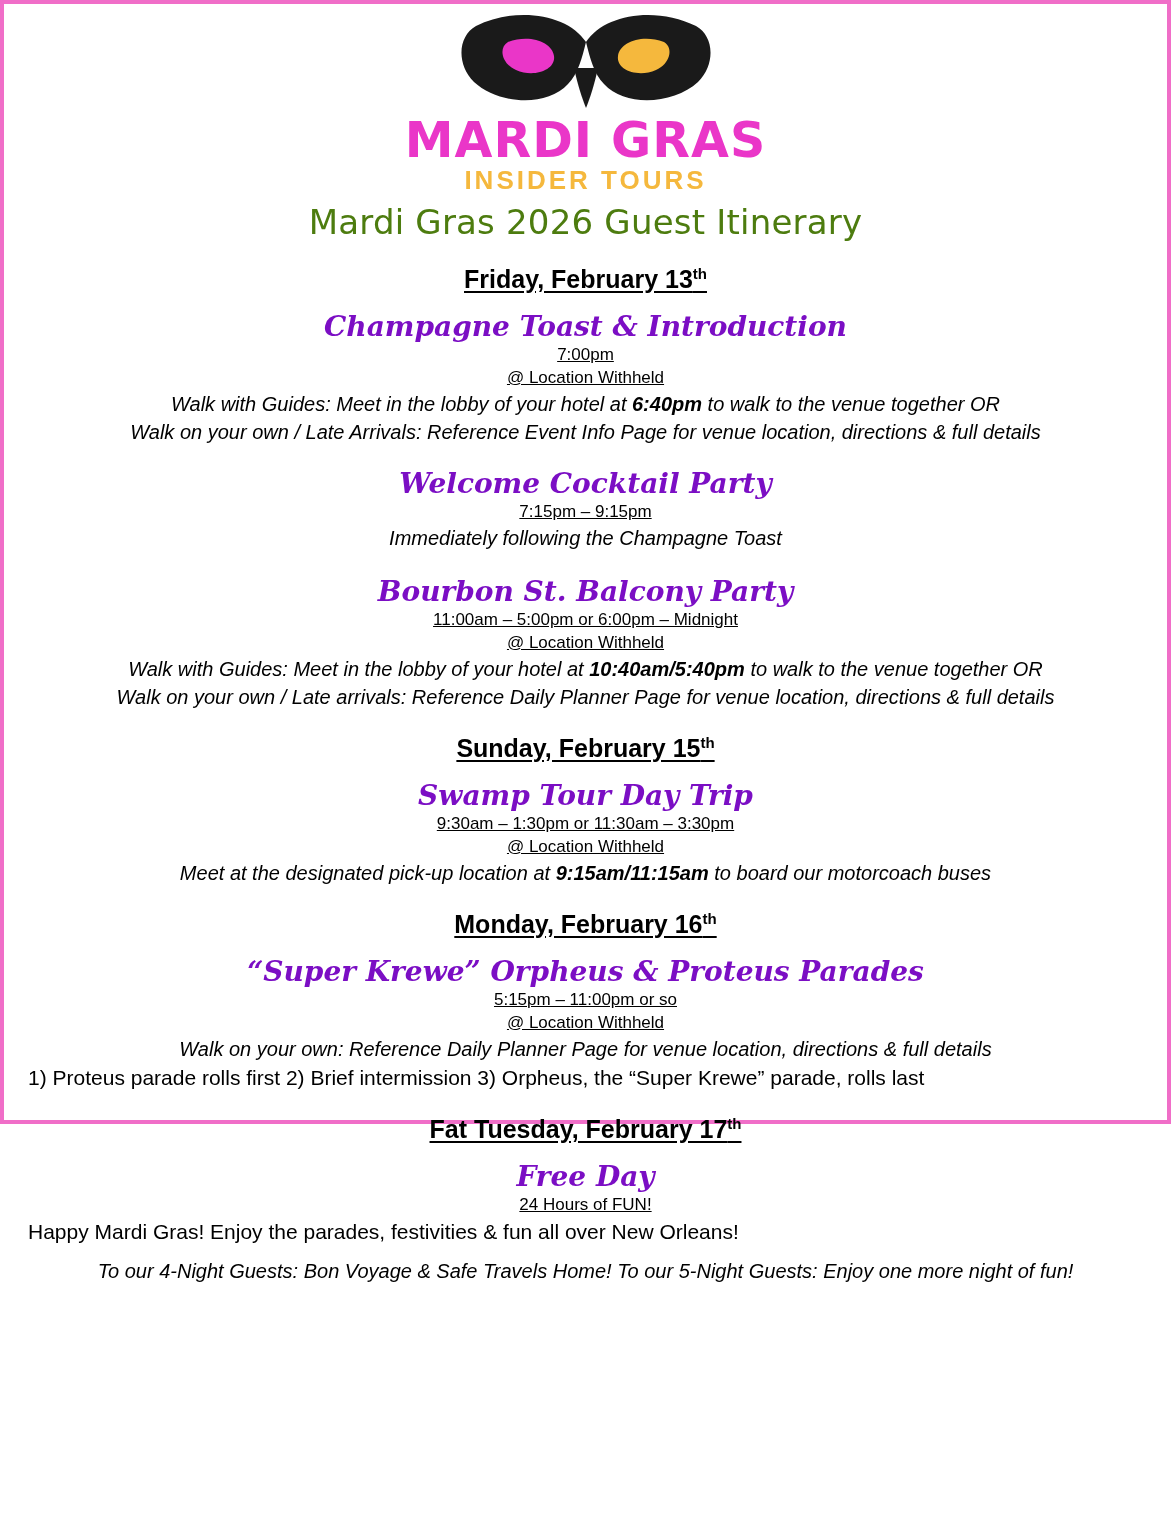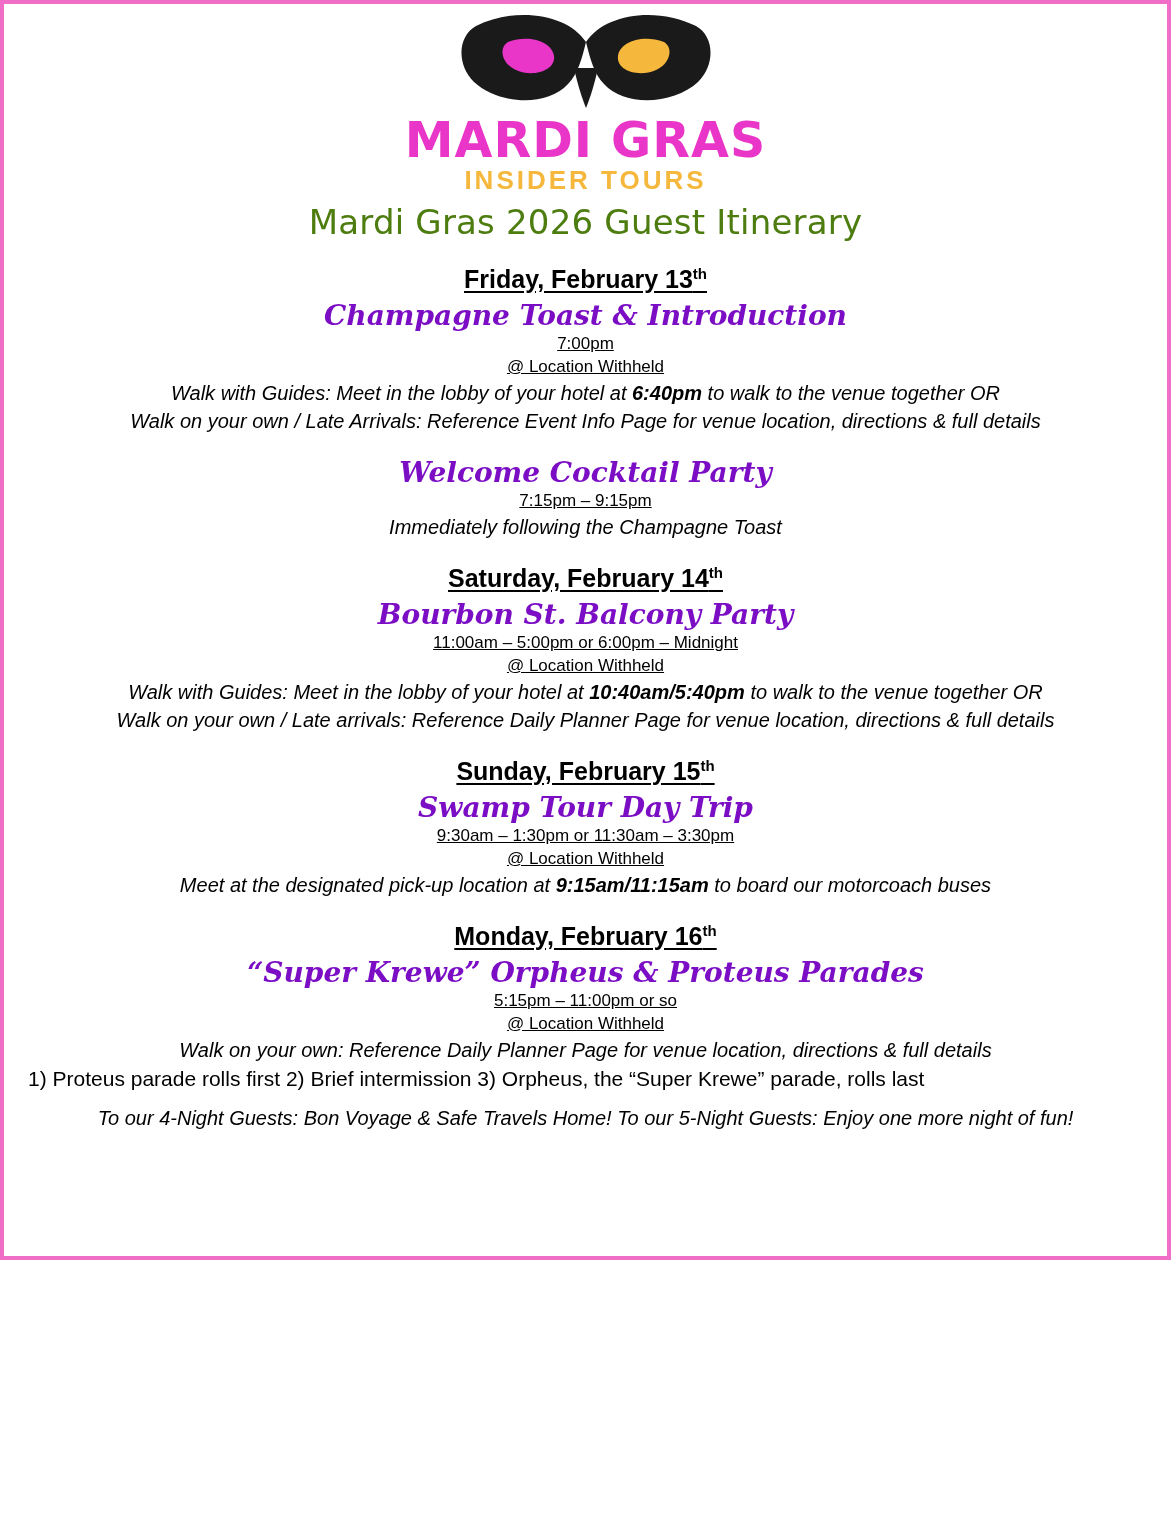--- a/index.html
+++ b/index.html
@@ -11,21 +11,21 @@
     height: 1536px;
     background: #ffffff;
     font-family: "Liberation Sans", sans-serif;
     color: #000000;
     overflow: hidden;
   }
   .page {
     position: relative;
     box-sizing: border-box;
     width: 1171px;
-    height: 1260px;
+    height: 1124px;
     border: 4px solid #f06ec8;
     background: #ffffff;
     padding: 6px 24px 0 24px;
   }
   .logo-block {
     text-align: center;
     margin-top: 2px;
   }
   .mask-svg {
     display: block;
@@ -75,21 +75,21 @@
     vertical-align: super;
   }
   .event-title {
     text-align: center;
     font-family: "DejaVu Serif", serif;
     font-style: italic;
     font-weight: bold;
     font-size: 28px;
     color: #7b0ec4;
     line-height: 1.25;
-    margin-top: 4px;
+    margin-top: 15px;
   }
   .event-time, .event-loc {
     text-align: center;
     font-size: 17px;
     line-height: 1.35;
     text-decoration: underline;
   }
   .event-note {
     text-align: center;
     font-size: 20px;
@@ -139,21 +139,20 @@
           <div class="event-note">Walk with Guides: Meet in the lobby of your hotel at <b>6:40pm</b> to walk to the venue together OR</div>
           <div class="event-note">Walk on your own / Late Arrivals: Reference Event Info Page for venue location, directions &amp; full details</div>
         </div>
         <div class="event sub-event">
           <div class="event-title">Welcome Cocktail Party</div>
           <div class="event-time">7:15pm – 9:15pm</div>
           <div class="event-note">Immediately following the Champagne Toast</div>
         </div>
       </div>
       <div class="day-block">
-        <div class="day-heading">Saturday, February 14<sup>th</sup></div>
         <div class="event">
           <div class="event-title">Bourbon St. Balcony Party</div>
           <div class="event-time">11:00am – 5:00pm or 6:00pm – Midnight</div>
           <div class="event-loc">@ Location Withheld</div>
           <div class="event-note">Walk with Guides: Meet in the lobby of your hotel at <b>10:40am/5:40pm</b> to walk to the venue together OR</div>
           <div class="event-note">Walk on your own / Late arrivals: Reference Daily Planner Page for venue location, directions &amp; full details</div>
         </div>
       </div>
       <div class="day-block">
         <div class="day-heading">Sunday, February 15<sup>th</sup></div>
@@ -167,17 +166,25 @@
       <div class="day-block">
         <div class="day-heading">Monday, February 16<sup>th</sup></div>
         <div class="event">
           <div class="event-title">“Super Krewe” Orpheus &amp; Proteus Parades</div>
           <div class="event-time">5:15pm – 11:00pm or so</div>
           <div class="event-loc">@ Location Withheld</div>
           <div class="event-note">Walk on your own: Reference Daily Planner Page for venue location, directions &amp; full details</div>
           <div class="plain-note">1) Proteus parade rolls first 2) Brief intermission 3) Orpheus, the “Super Krewe” parade, rolls last</div>
         </div>
       </div>
+      <div class="day-block">
+        <div class="day-heading">Fat Tuesday, February 17<sup>th</sup></div>
+        <div class="event">
+          <div class="event-title">Free Day</div>
+          <div class="event-time">24 Hours of FUN!</div>
+          <div class="plain-note">Happy Mardi Gras! Enjoy the parades, festivities &amp; fun all over New Orleans!</div>
+        </div>
+      </div>
     </div>
 
   <div class="event-note" style="margin-top:11px;">To our 4-Night Guests: Bon Voyage &amp; Safe Travels Home! To our 5-Night Guests: Enjoy one more night of fun!</div>
 
 </div>
 
 </body></html>

